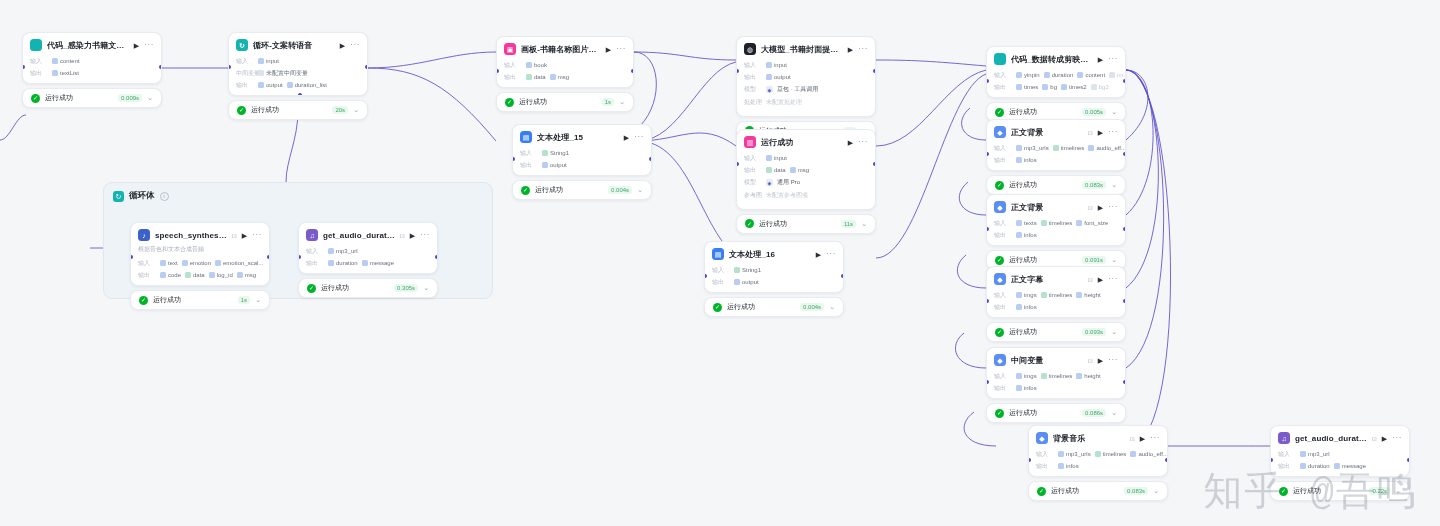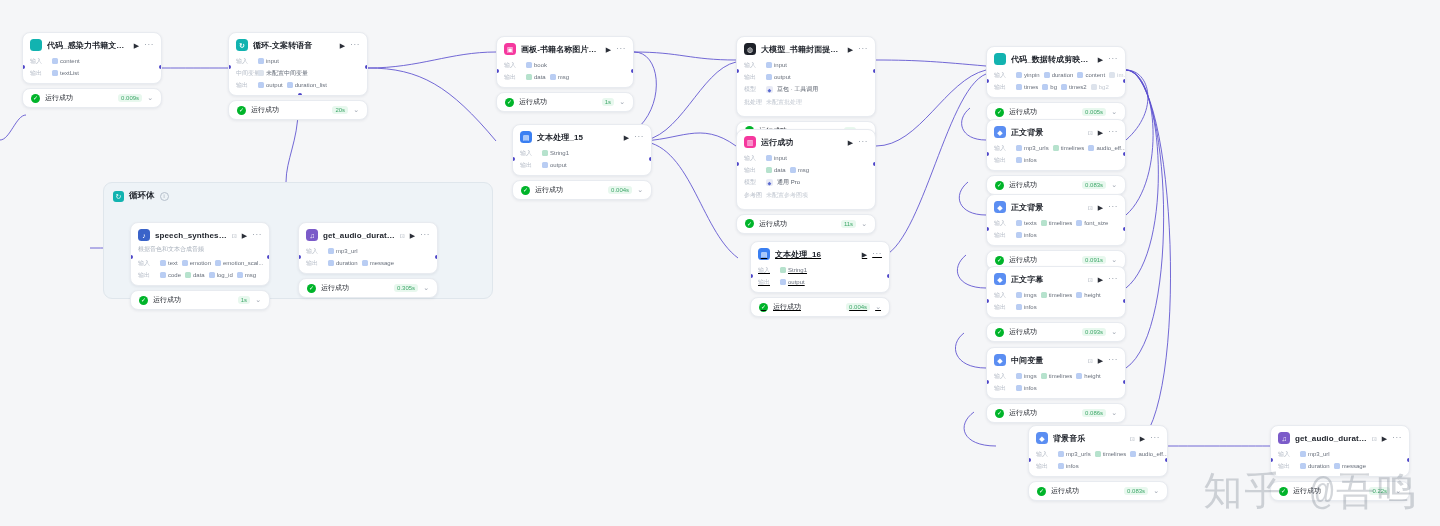--- a/index.html
+++ b/index.html
@@ -385,21 +385,21 @@
        <span class="port r" style="top:32px"></span>
 
      </div>
      <div class="status">
        <span class="ok">✓</span>
        <span class="st-text">运行成功</span>
        <span class="st-time">11s</span>
        <span class="chev">⌄</span>
      </div>
       </div>
-      <div class="node" style="left: 750px; top: 241px; width: 140px; text-decoration: underline;">
+      <div class="node" style="left: 704px; top: 241px; width: 140px;">
         <div class="card" style="position:relative">
        <div class="card-head">
          <span class="n-icon" style="background:#3a7ff2">▤</span>
          <span class="n-title">文本处理_16</span>
 
          <span class="n-play">▶</span>
          <span class="n-dots">···</span>
        </div>
 
        <div class="row">

